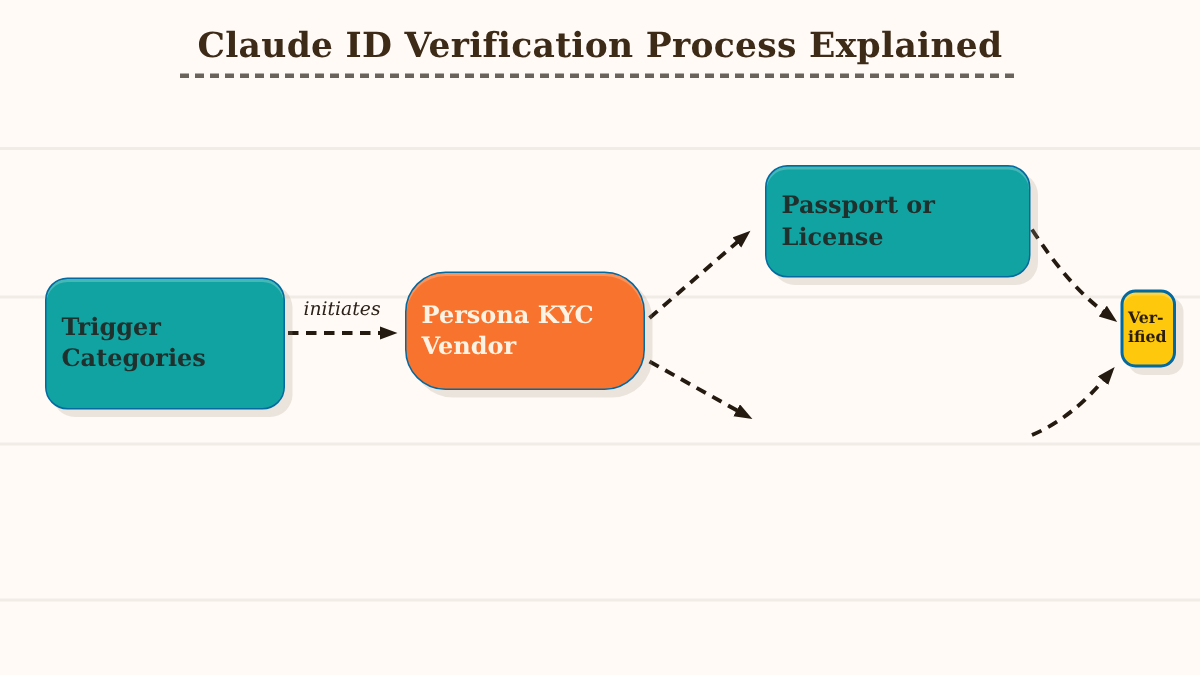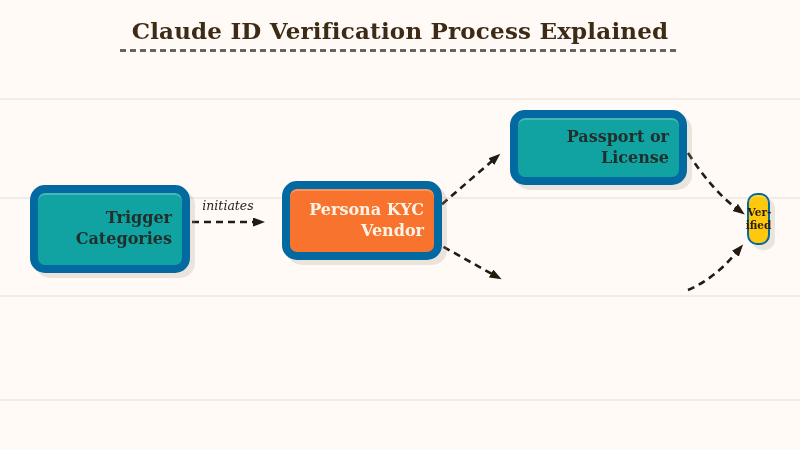--- a/index.html
+++ b/index.html
@@ -30,24 +30,24 @@
     stroke-dasharray:7 5;
   }
   .edge-label{
     font-family:"DejaVu Serif","Liberation Serif",serif;
     font-style:italic;font-size:12.5px;fill:#2b2118;
     text-anchor:middle;
   }
   .node{
     position:absolute;
     display:flex;align-items:center;justify-content:center;
-    border:8px solid #0369a1;border-radius:15px;
+    border:1px solid #0369a1;border-radius:15px;
     box-shadow:5px 5px 0 rgba(165,148,130,.22), inset 0 2px 0 rgba(255,255,255,.22);
     box-sizing:border-box;
-    text-align:right;
+    text-align:left;
     padding:4px 10px;
   }
   .node-label{
     font-weight:bold;font-size:16px;line-height:1.3;
     color:#20302d;
   }
   .node-label.light{color:#fdf3e4;}
   .node.small{border-width:2.5px;border-radius:10px;padding:2px 3px;}
   .node.small .node-label{font-size:10.5px;line-height:1.25;color:#2a1d0c;}
 </style>
@@ -75,26 +75,26 @@
     <path class="edge" d="M433,241 L492,274" marker-end="url(#arrowhead)"></path>
     <path class="edge" d="M688,153 Q712,190 736,208" marker-end="url(#arrowhead)"></path>
     <path class="edge" d="M688,290 Q714,279 736,253" marker-end="url(#arrowhead)"></path>
     <text class="edge-label" x="228" y="210">initiates</text>
   </svg>
 
   <div class="node" style="left: 30px; top: 185px; width: 160px; height: 88px; background-color: rgb(17, 163, 162);">
     <span class="node-label">Trigger Categories</span>
   </div>
 
-  <div class="node" style="left: 282px; top: 181px; width: 160px; height: 79px; background-color: rgb(248, 116, 46);">
+  <div class="node" style="left: 270px; top: 181px; width: 160px; height: 79px; background-color: rgb(248, 116, 46); border-radius: 27px;">
     <span class="node-label light">Persona KYC Vendor</span>
   </div>
 
   <div class="node" style="left: 510px; top: 110px; width: 177px; height: 75px; background-color: rgb(17, 163, 162);">
     <span class="node-label">Passport or License</span>
   </div>
 
 
-  <div class="node small" style="left: 747px; top: 193px; width: 23px; height: 52px; background-color: rgb(254, 200, 13);">
+  <div class="node small" style="left: 747px; top: 193px; width: 37px; height: 52px; background-color: rgb(254, 200, 13);">
     <span class="node-label">Ver-ified</span>
   </div>
 
 </div>
 
 </body></html>

